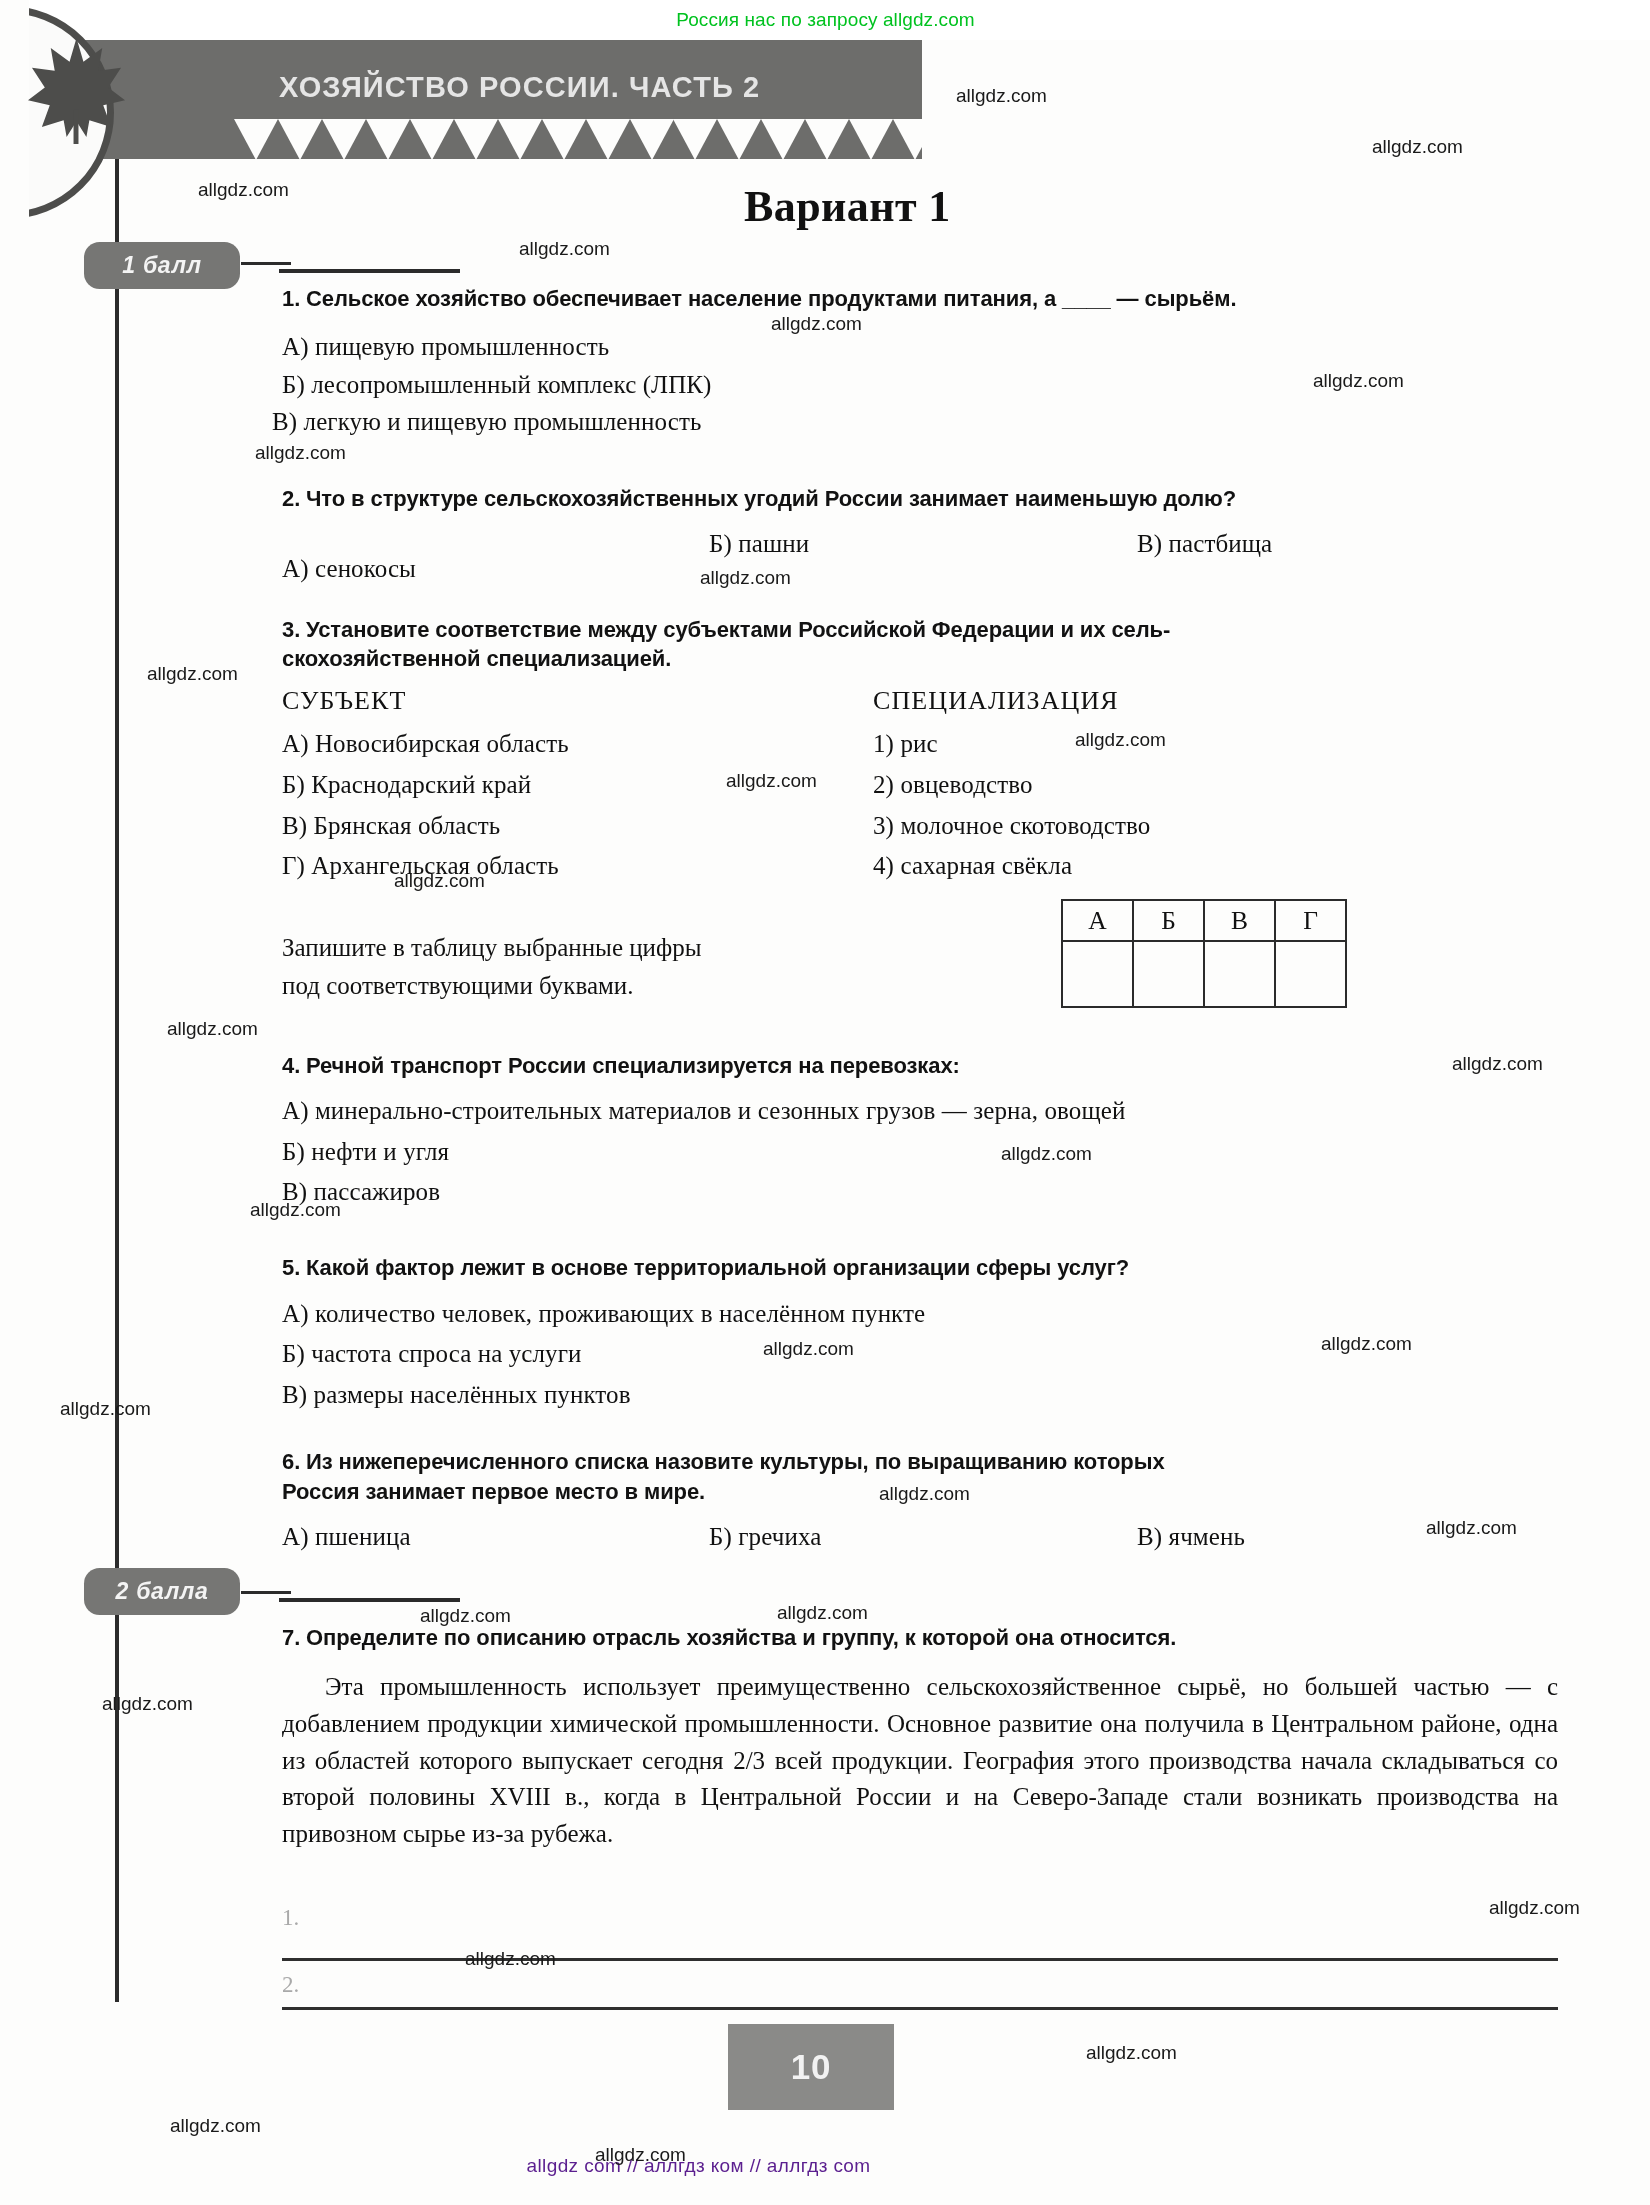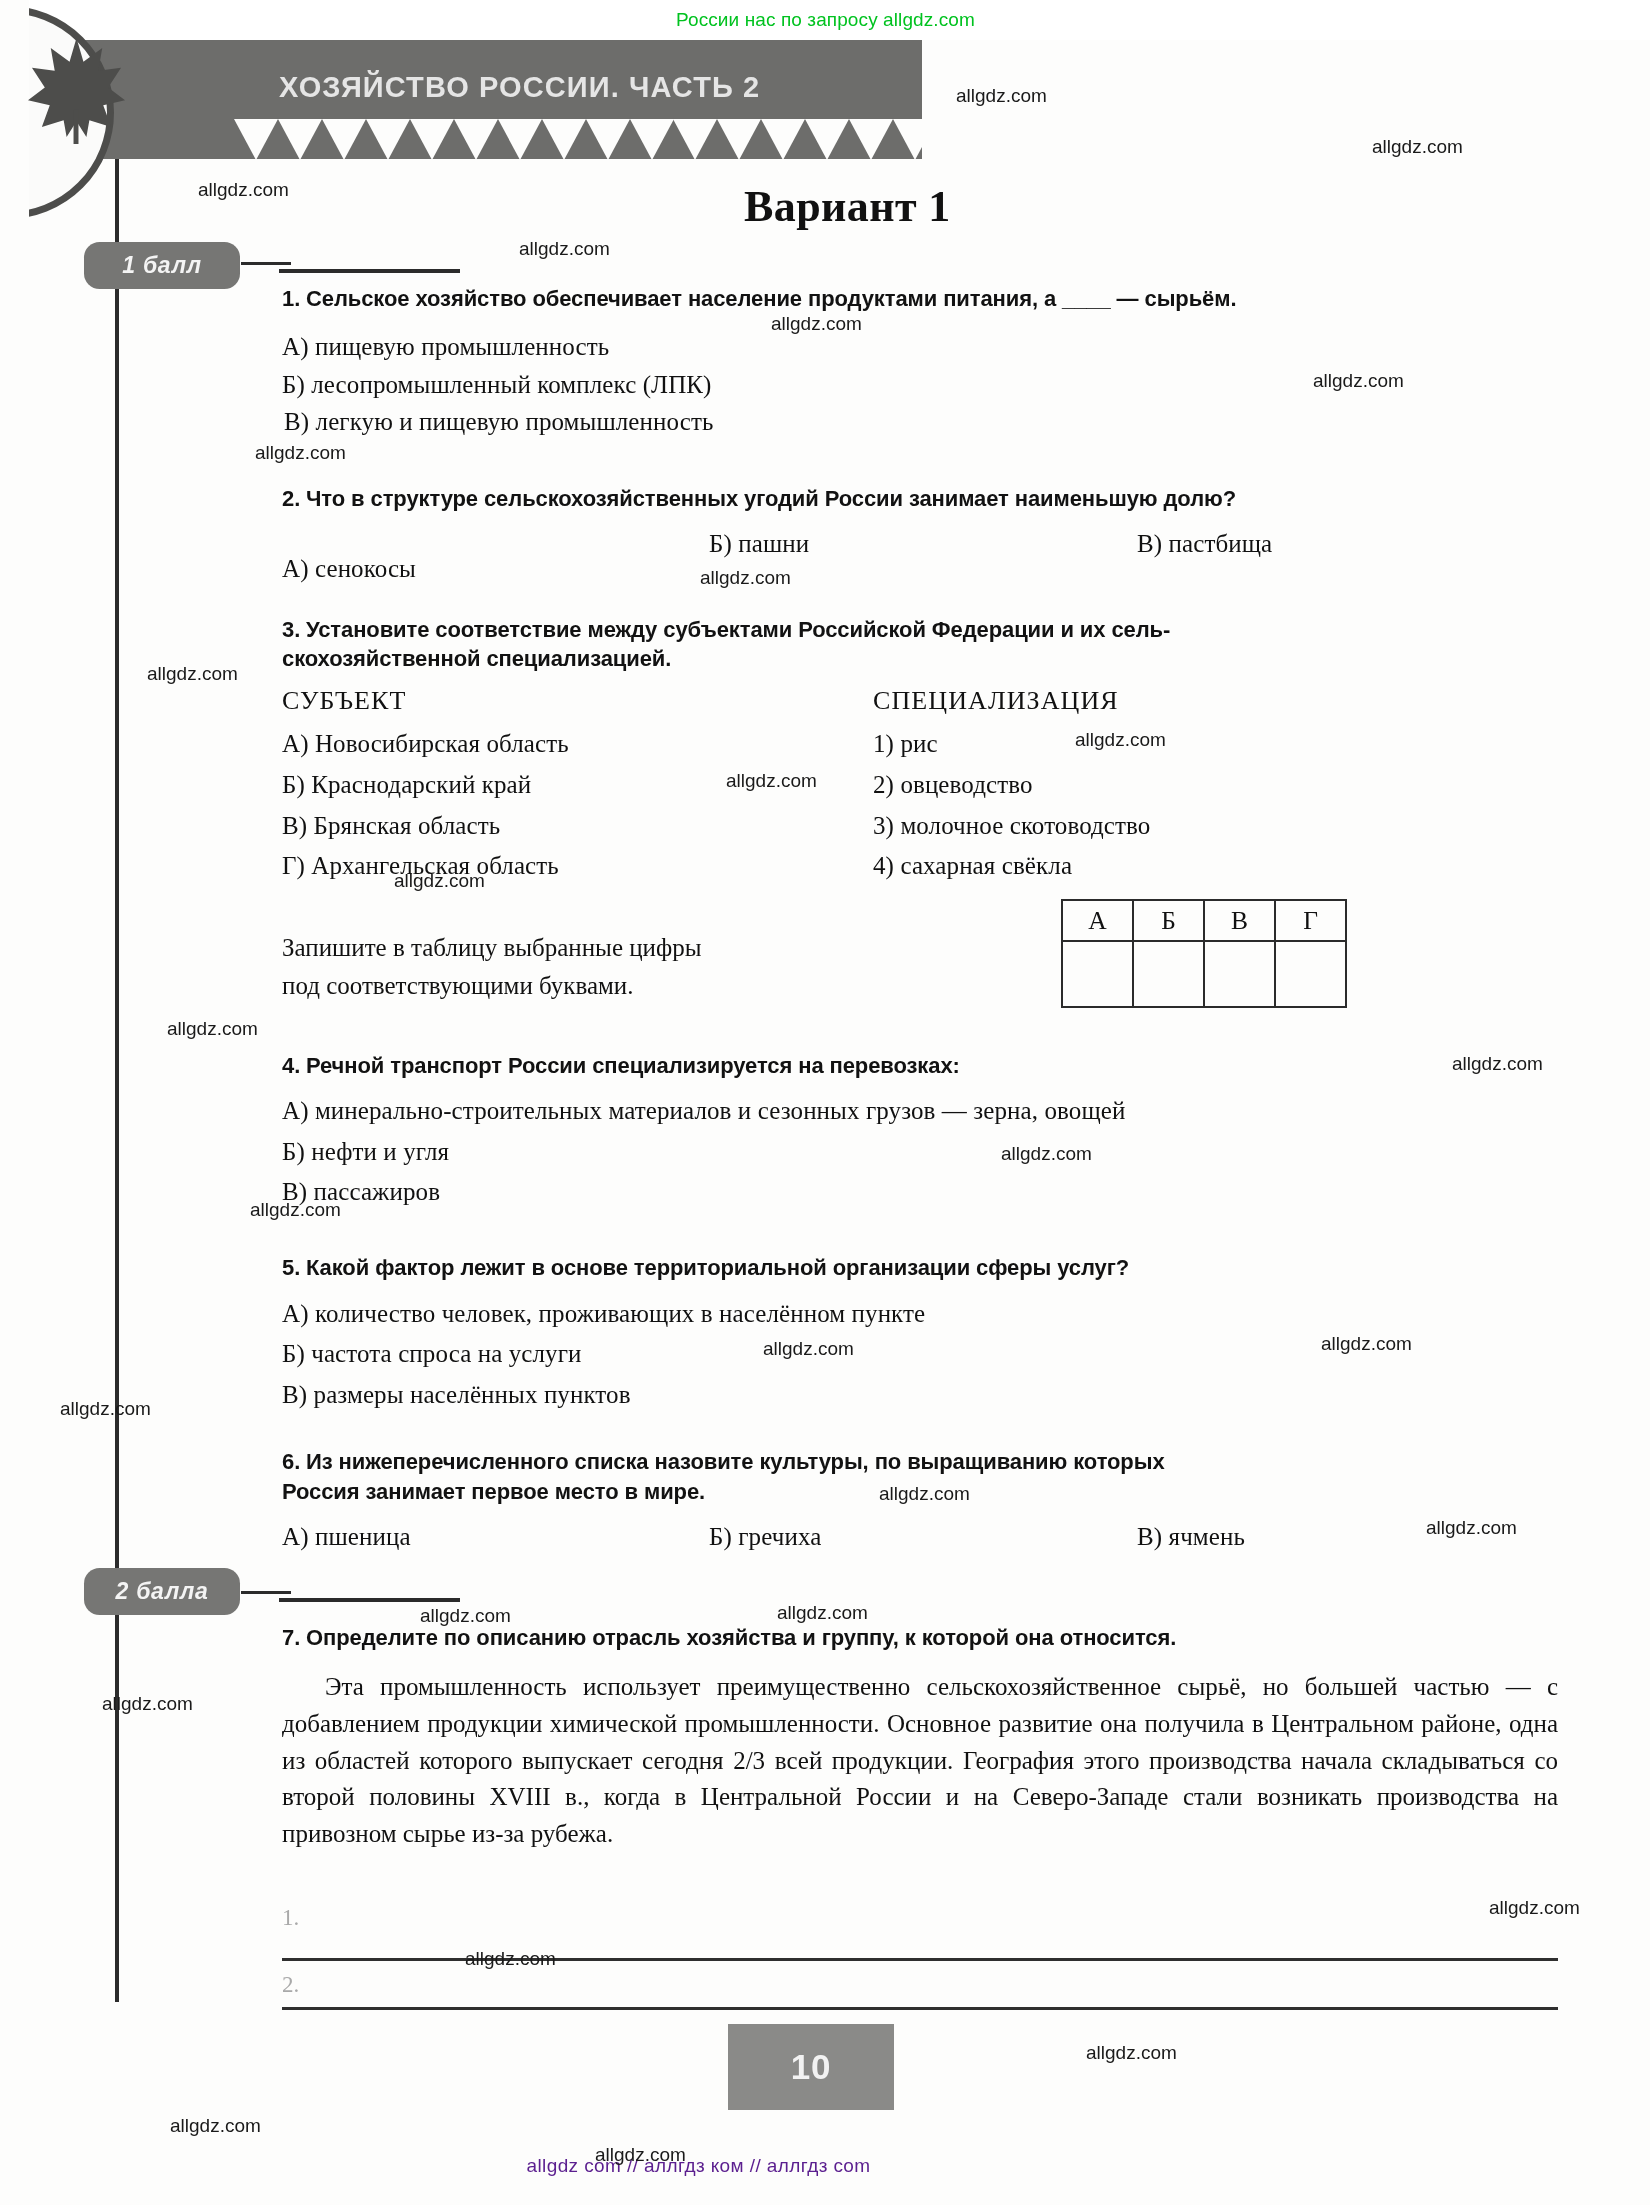--- a/index.html
+++ b/index.html
@@ -163,21 +163,21 @@
     position:absolute;
     font-family:"Liberation Sans", sans-serif;
     font-size:19px;color:#1a1a1a;white-space:nowrap;
     pointer-events:none;
   }
 </style>
 </head>
 <body>
 
 <div class="topband">
-  <span>России нас по запросу allgdz.com</span>
+  <span>Россия нас по запросу allgdz.com</span>
 </div>
 
 <div class="banner">
   <div class="banner-title">ХОЗЯЙСТВО РОССИИ. ЧАСТЬ 2</div>
   <div class="zig">
     <i style="left:0px"></i>
       <i style="left:44px"></i>
       <i style="left:88px"></i>
     <i style="left:132px"></i>
       <i style="left:176px"></i>
@@ -215,21 +215,21 @@
   <span>2 балла</span>
 </div>
 
 <div class="variant">Вариант 1</div>
 
 <div class="qnum-line" style="left:282px;top:284px;width:1262px;">
   <span class="n">1.</span><span>Сельское хозяйство обеспечивает население продуктами питания, а ____ — сырьём.</span>
 </div>
 <div class="opt" style="left:282px;top:333px;">А) пищевую промышленность</div>
 <div class="opt" style="left:282px;top:371px;">Б) лесопромышленный комплекс (ЛПК)</div>
-<div class="opt" style="left:284px;top:408px;">В) легкую и пищевую промышленность</div>
+<div class="opt" style="left:272px;top:408px;">В) легкую и пищевую промышленность</div>
 
 <div class="qnum-line" style="left:282px;top:484px;width:1276px;">
   <span class="n">2.</span><span>Что в структуре сельскохозяйственных угодий России занимает наименьшую долю?</span>
 </div>
 <div class="opt" style="left:282px;top:555px;">А) сенокосы</div>
 <div class="opt" style="left:709px;top:530px;">Б) пашни</div>
 <div class="opt" style="left:1137px;top:530px;">В) пастбища</div>
 
 <div class="qnum-line" style="left:282px;top:615px;width:1283px;">
   <span class="n">3.</span><span>Установите соответствие между субъектами Российской Федерации и их сель-</span>

